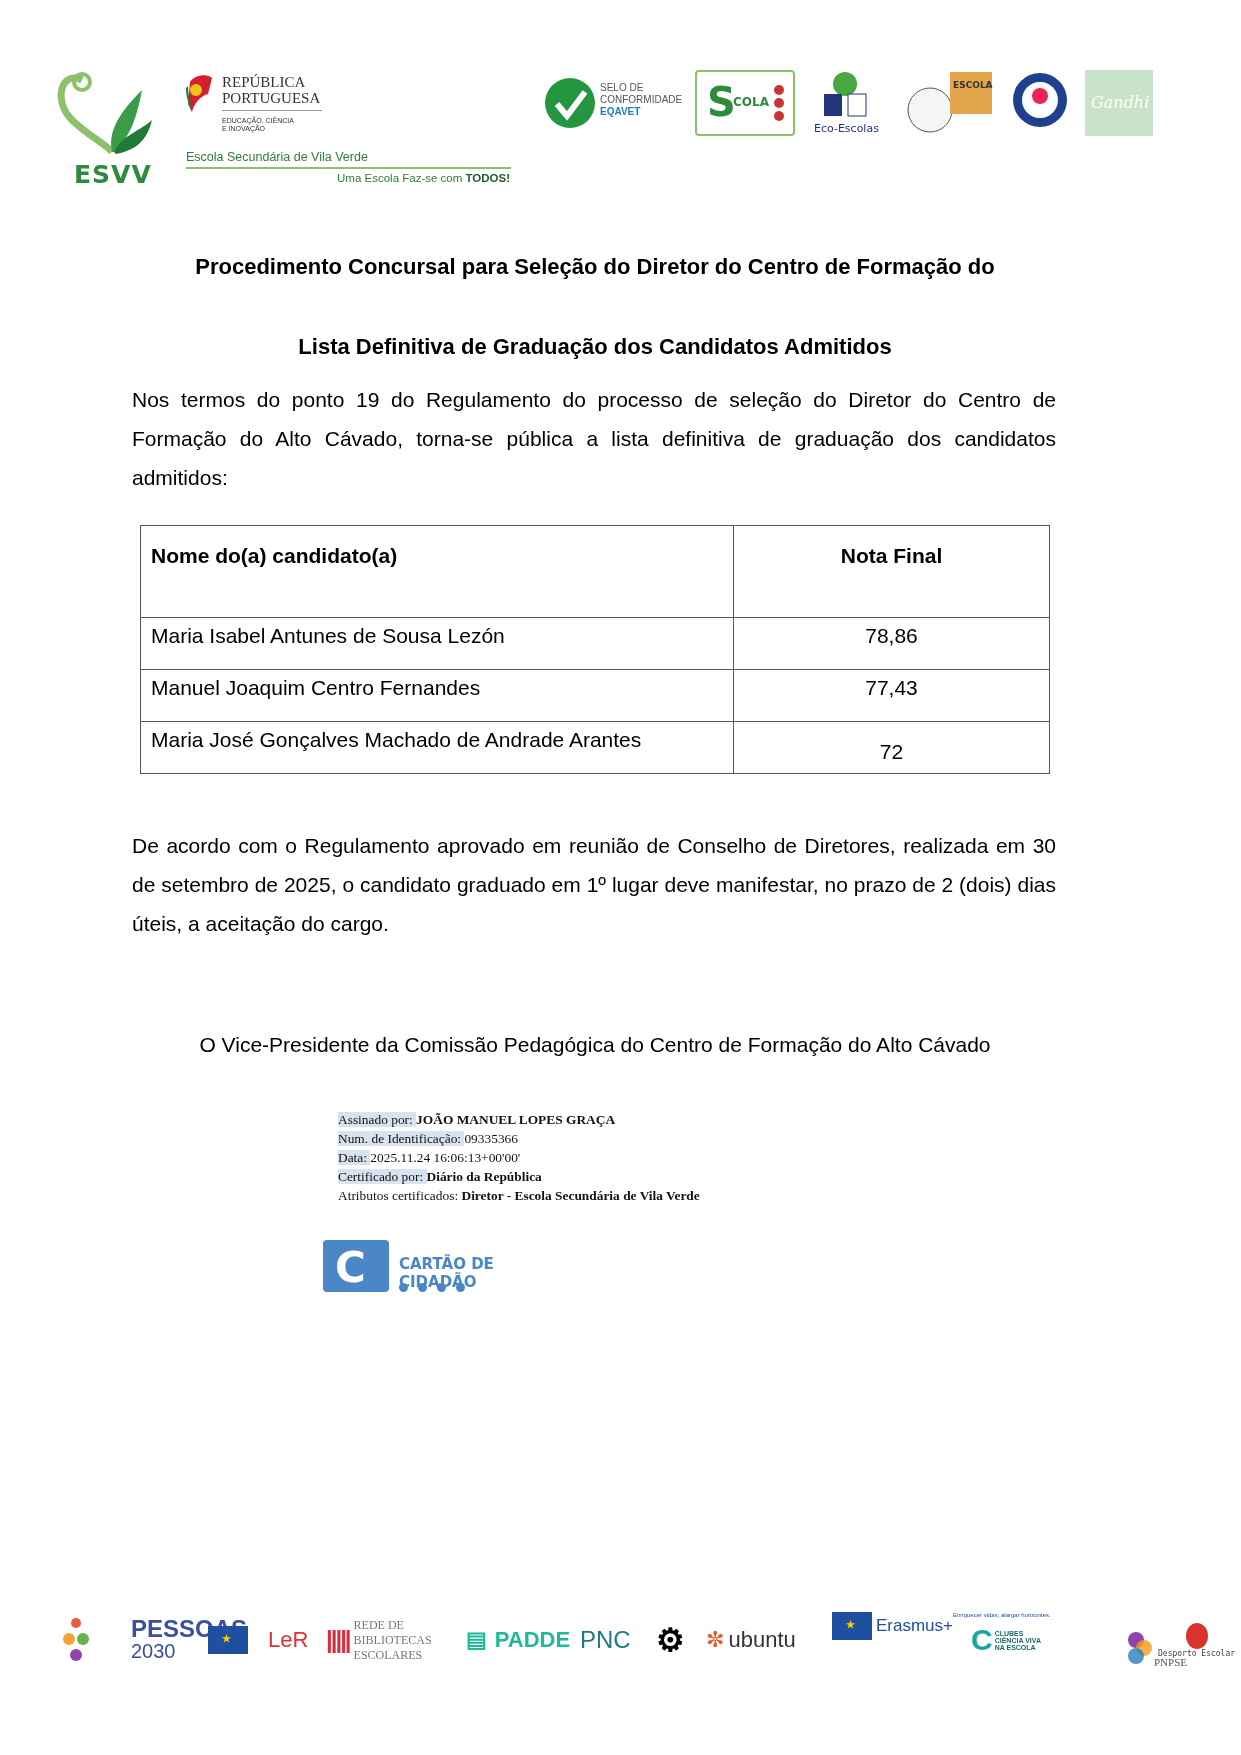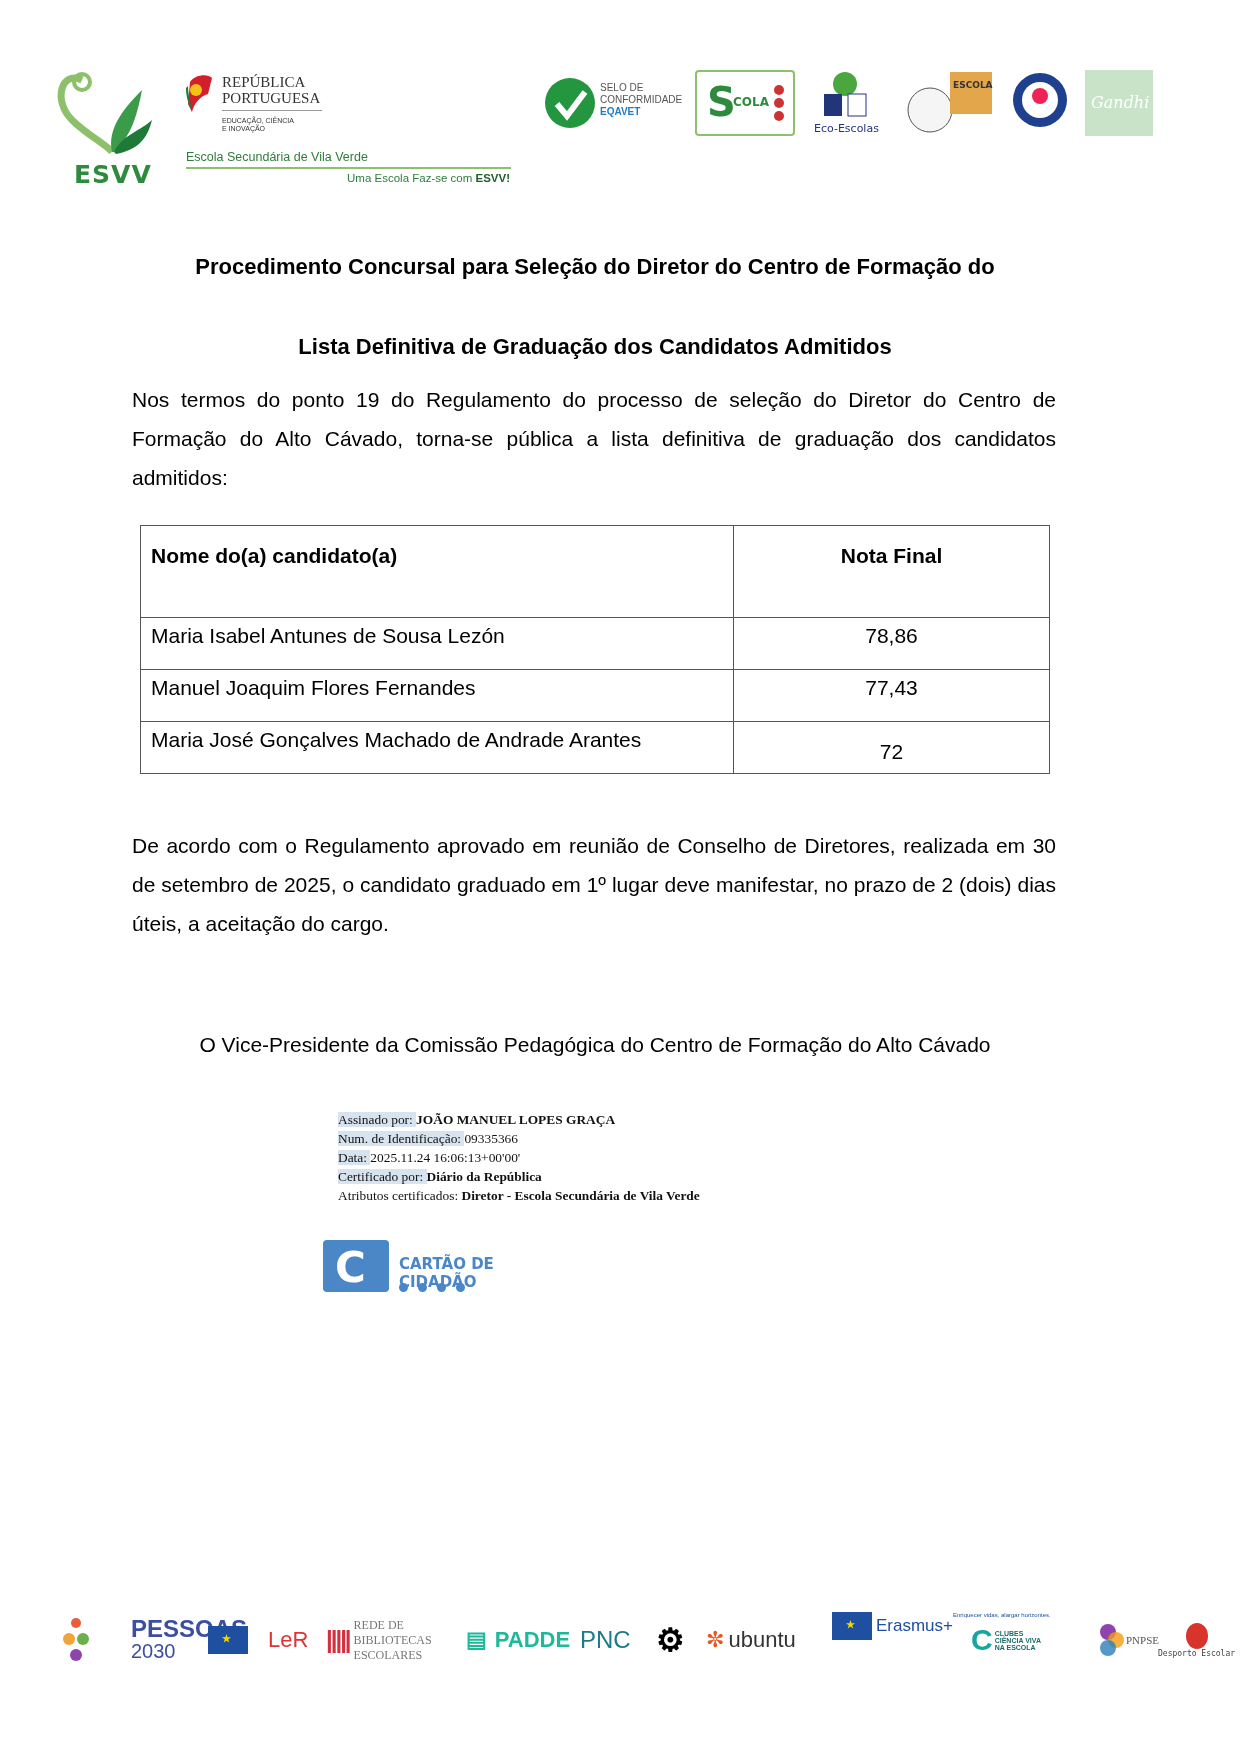--- a/index.html
+++ b/index.html
@@ -80,21 +80,21 @@
     <div>REPÚBLICA</div>
     <div>PORTUGUESA</div>
   </div>
   <div class="rp-rule"></div>
   <div class="rp-min">
     <div>EDUCAÇÃO, CIÊNCIA</div>
     <div>E INOVAÇÃO</div>
   </div>
   <div class="rp-school">Escola Secundária de Vila Verde</div>
   <div class="rp-rule2"></div>
-  <div class="rp-motto"><span>Uma Escola Faz-se com </span><b>ESVV!</b></div>
+  <div class="rp-motto"><span>Uma Escola Faz-se com </span><b>TODOS!</b></div>
 </div>
 
 <div class="abs badges">
   <div class="badge" style="left:0;width:140px;">
     <div class="eqavet-circle">
       <svg width="50" height="50" viewBox="0 0 50 50">
           <path d="M12 26 L22 38 L40 14" stroke="#fff" stroke-width="6" fill="none"></path>
         </svg>
     </div>
     <div class="eqavet-text">
@@ -152,21 +152,21 @@
   <tbody>
       <tr class="hdr">
     <td>Nome do(a) candidato(a)</td>
     <td class="c2">Nota Final</td>
   </tr>
   <tr class="row">
     <td>Maria Isabel Antunes de Sousa Lezón</td>
     <td class="c2">78,86</td>
   </tr>
   <tr class="row">
-    <td>Manuel Joaquim Flores Fernandes</td>
+    <td>Manuel Joaquim Centro Fernandes</td>
     <td class="c2">77,43</td>
   </tr>
   <tr class="row last">
     <td>Maria José Gonçalves Machado de Andrade Arantes</td>
     <td class="c2">72</td>
   </tr>
 </tbody>
   </table>
 
 <div class="abs para" style="top:826px;">De acordo com o Regulamento aprovado em reunião de Conselho de Diretores, realizada em 30 de setembro de 2025, o candidato graduado em 1º lugar deve manifestar, no prazo de 2 (dois) dias úteis, a aceitação do cargo.</div>
@@ -224,21 +224,21 @@
     <div style="display:flex;align-items:center;">
       <div class="eu-flag"></div>
       <span style="color:#1e4fa1;font-size:17px;font-weight:normal;margin-left:4px;">Erasmus+</span>
     </div>
     <div style="font-size:6px;color:#1e4fa1;font-weight:normal;">Enriquecer vidas, alargar horizontes.</div>
   </div>
   <div class="flogo" style="left:925px;width:80px;">
     <span style="color:#1aa6a0;font-size:30px;">C</span>
     <span style="font-size:7px;color:#1a6b6b;margin-left:2px;">CLUBES CIÊNCIA VIVA NA ESCOLA</span>
   </div>
-  <div class="flogo" style="left:1052px;">
+  <div class="flogo" style="left:1080px;align-items:flex-end;">
     <svg width="28" height="40" viewBox="0 0 28 40">
         <circle cx="10" cy="12" r="8" fill="#8e44ad"></circle>
         <circle cx="18" cy="20" r="8" fill="#f39c12" opacity=".8"></circle>
         <circle cx="10" cy="28" r="8" fill="#2980b9" opacity=".8"></circle>
       </svg>
     <span style="font-family:'Liberation Serif',serif;font-size:11px;color:#555;font-weight:normal;">PNPSE</span>
   </div>
   <div class="flogo" style="left:1112px;flex-direction:column;justify-content:center;">
     <div style="width:22px;height:26px;border-radius:50%;background:#d9342b;"></div>
     <div style="font-family:'DejaVu Sans Mono',monospace;font-size:8px;color:#444;font-weight:normal;">Desporto Escolar</div>

